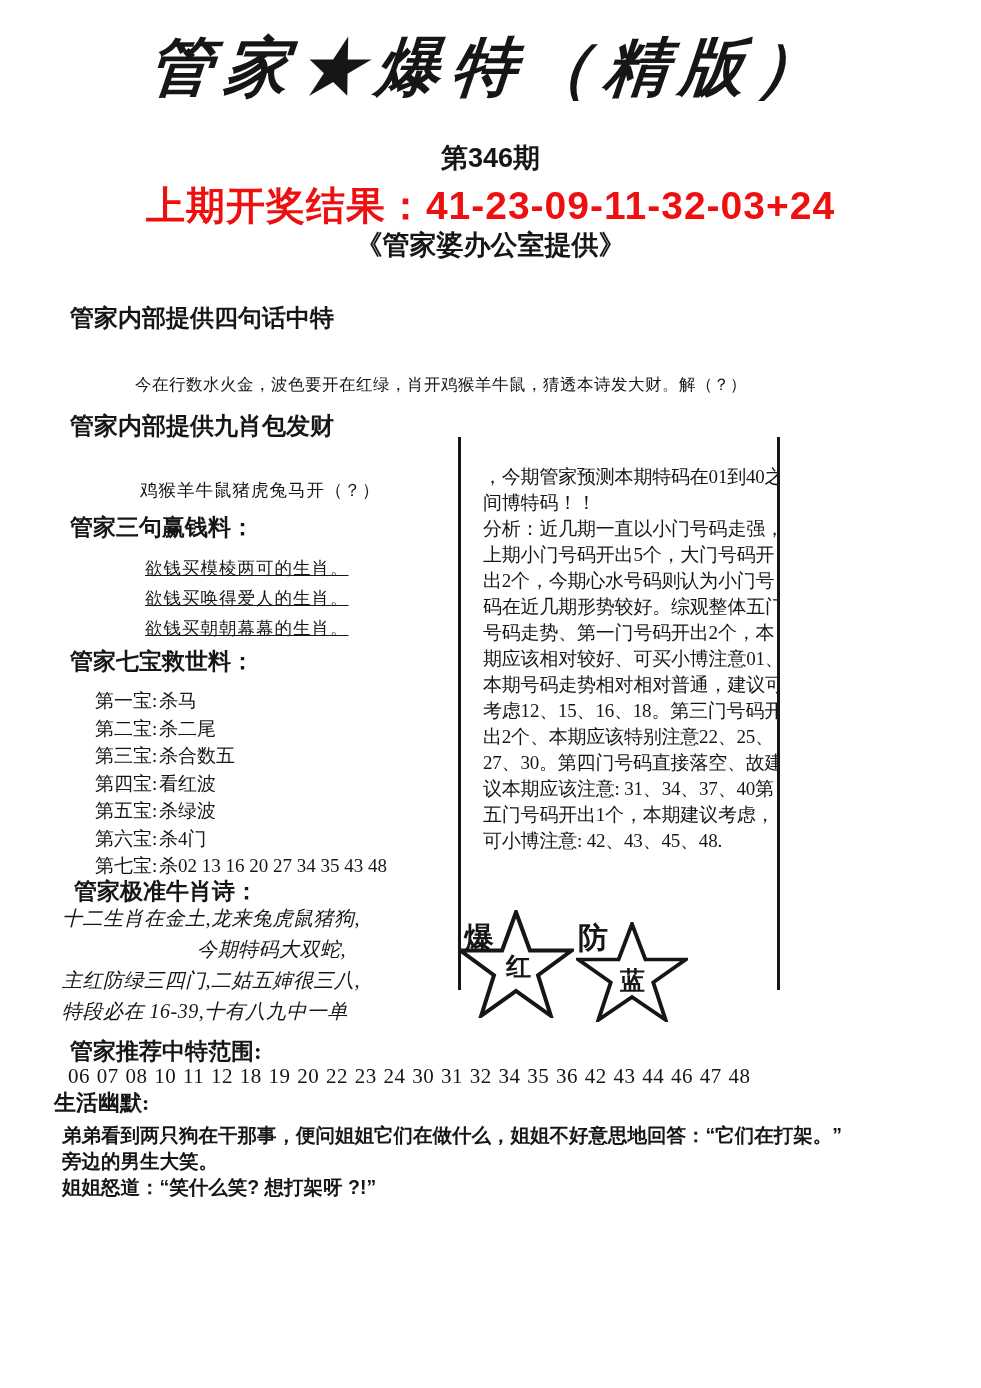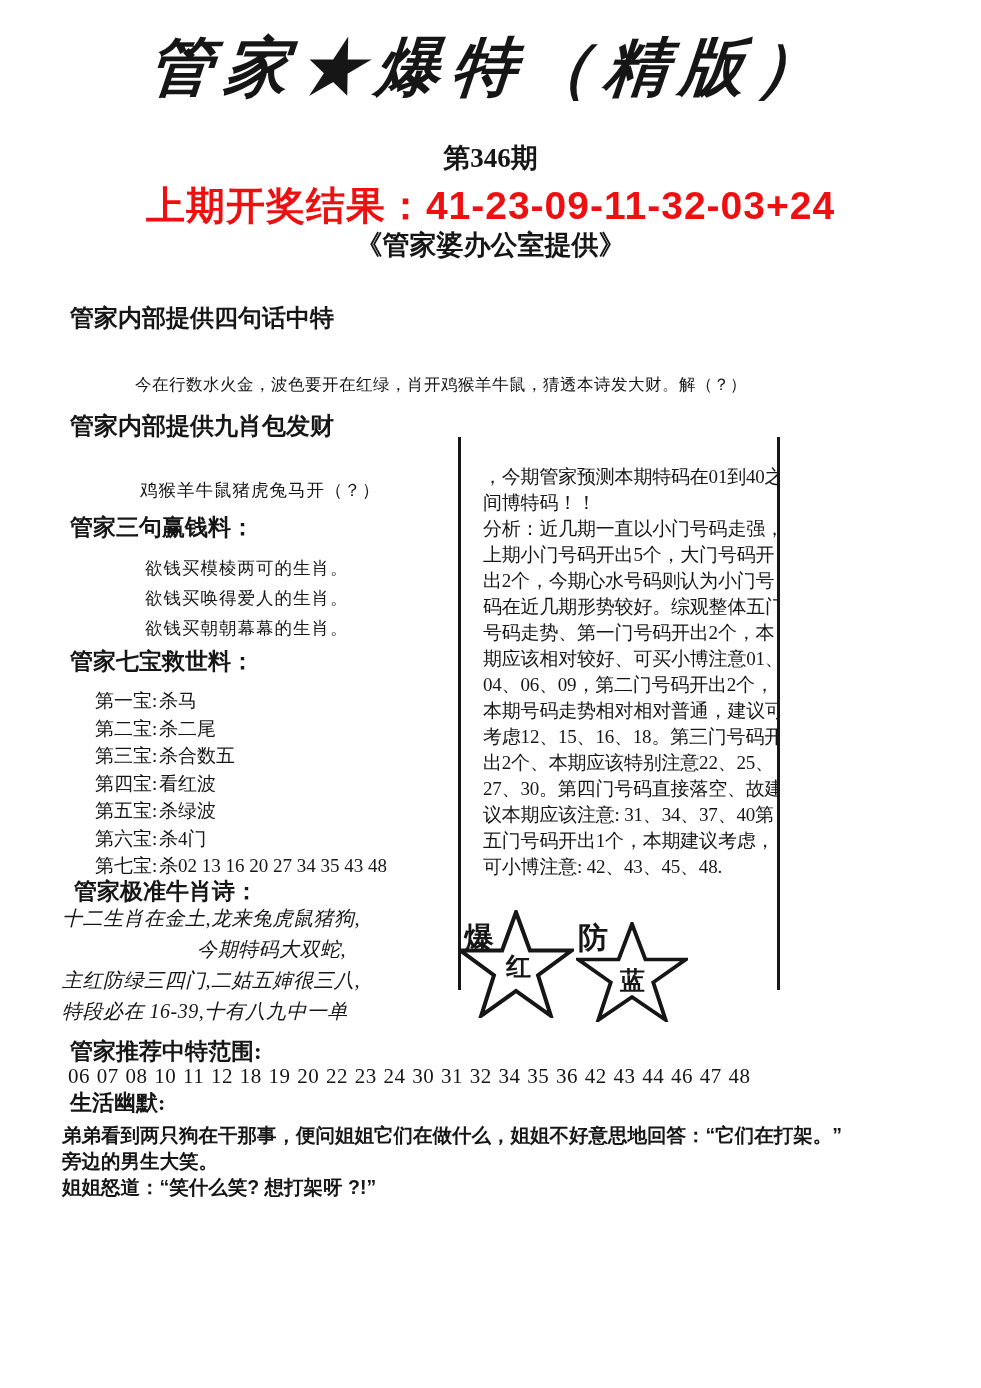--- a/index.html
+++ b/index.html
@@ -16,46 +16,46 @@
   .masthead{
     left:0;top:24px;width:100%;text-align:center;
     font-size:64px;font-weight:bold;font-style:italic;
     letter-spacing:12px;
     transform:skewX(-5deg);
     font-family:"Liberation Serif", serif;
   }
   .issue{
     left:0;top:140px;width:100%;text-align:center;
     font-size:27px;font-weight:600;
-    font-family:Liberation Serif, serif;
+    font-family:Liberation Sans, sans-serif;
   }
   .result{
     left:0;top:179px;width:100%;text-align:center;
     font-size:39px;font-weight:bold;color:#ee1010;
     font-family:"Liberation Sans", sans-serif;
     letter-spacing:1px;
   }
   .provider{
     left:0;top:227px;width:100%;text-align:center;
     font-size:27px;font-weight:bold;
   }
   
   .h{font-weight:bold;}
   .h-four{left:70px;top:302px;font-size:24px;text-align:right;}
   .h-nine{left:70px;top:410px;font-size:24px;}
   .h-three{left:70px;top:512px;font-size:23px;}
   .h-seven{left:70px;top:646px;font-size:23px;}
   .h-niu{left:74px;top:876px;font-size:23px;}
   .h-range{left:70px;top:1036px;font-size:23px;}
-  .h-humor{left:70px;top:1088px;font-size:22px;font-family:Liberation Serif, serif;}
+  .h-humor{left:54px;top:1088px;font-size:22px;font-family:Liberation Serif, serif;}
   
   .poem-four{left:135px;top:374px;font-size:16.5px;letter-spacing:0.5px;}
   .nine-line{left:140px;top:478px;font-size:17.5px;letter-spacing:1px;}
   .three-lines{left:145px;top:553px;font-size:17.5px;line-height:30px;letter-spacing:1px;}
-  .three-lines div{white-space:nowrap;}
+  .three-lines div{white-space:nowrap;text-decoration:underline;}
   .treasures{left:85px;top:687px;font-size:19px;line-height:27.5px;}
   .treasures .row{white-space:nowrap;margin-left:10px;}
   .treasures .lab{display:inline-block;width:64px;}
   .niu-poem{left:62px;top:903px;font-size:20px;line-height:31px;letter-spacing:0.5px;}
   .niu-poem div{white-space:nowrap;font-style:italic;}
   .niu-poem .indent{margin-left:135px;}
   .range-numbers{left:68px;top:1064px;font-size:21px;word-spacing:1px;letter-spacing:0.5px;}
   .humor{left:62px;top:1122px;font-size:19.5px;line-height:26px;font-weight:bold;
          font-family:"Liberation Sans",sans-serif;}
   .humor div{white-space:nowrap;}
@@ -127,21 +127,20 @@
 
   <div class="abs analysis">
     <div class="aline">，今期管家预测本期特码在01到40之</div>
     <div class="aline">间博特码！！</div>
     <div class="aline">分析：近几期一直以小门号码走强，</div>
     <div class="aline">上期小门号码开出5个，大门号码开</div>
     <div class="aline">出2个，今期心水号码则认为小门号</div>
     <div class="aline">码在近几期形势较好。综观整体五门</div>
     <div class="aline">号码走势、第一门号码开出2个，本</div>
     <div class="aline">期应该相对较好、可买小博注意01、</div>
-    <div class="aline">04、06、09，第二门号码开出2个，</div>
     <div class="aline">本期号码走势相对相对普通，建议可</div>
     <div class="aline">考虑12、15、16、18。第三门号码开</div>
     <div class="aline">出2个、本期应该特别注意22、25、</div>
     <div class="aline">27、30。第四门号码直接落空、故建</div>
     <div class="aline">议本期应该注意: 31、34、37、40第</div>
     <div class="aline">五门号码开出1个，本期建议考虑，</div>
     <div class="aline">可小博注意: 42、43、45、48.</div>
   </div>
 
   <div class="abs star-zone">

